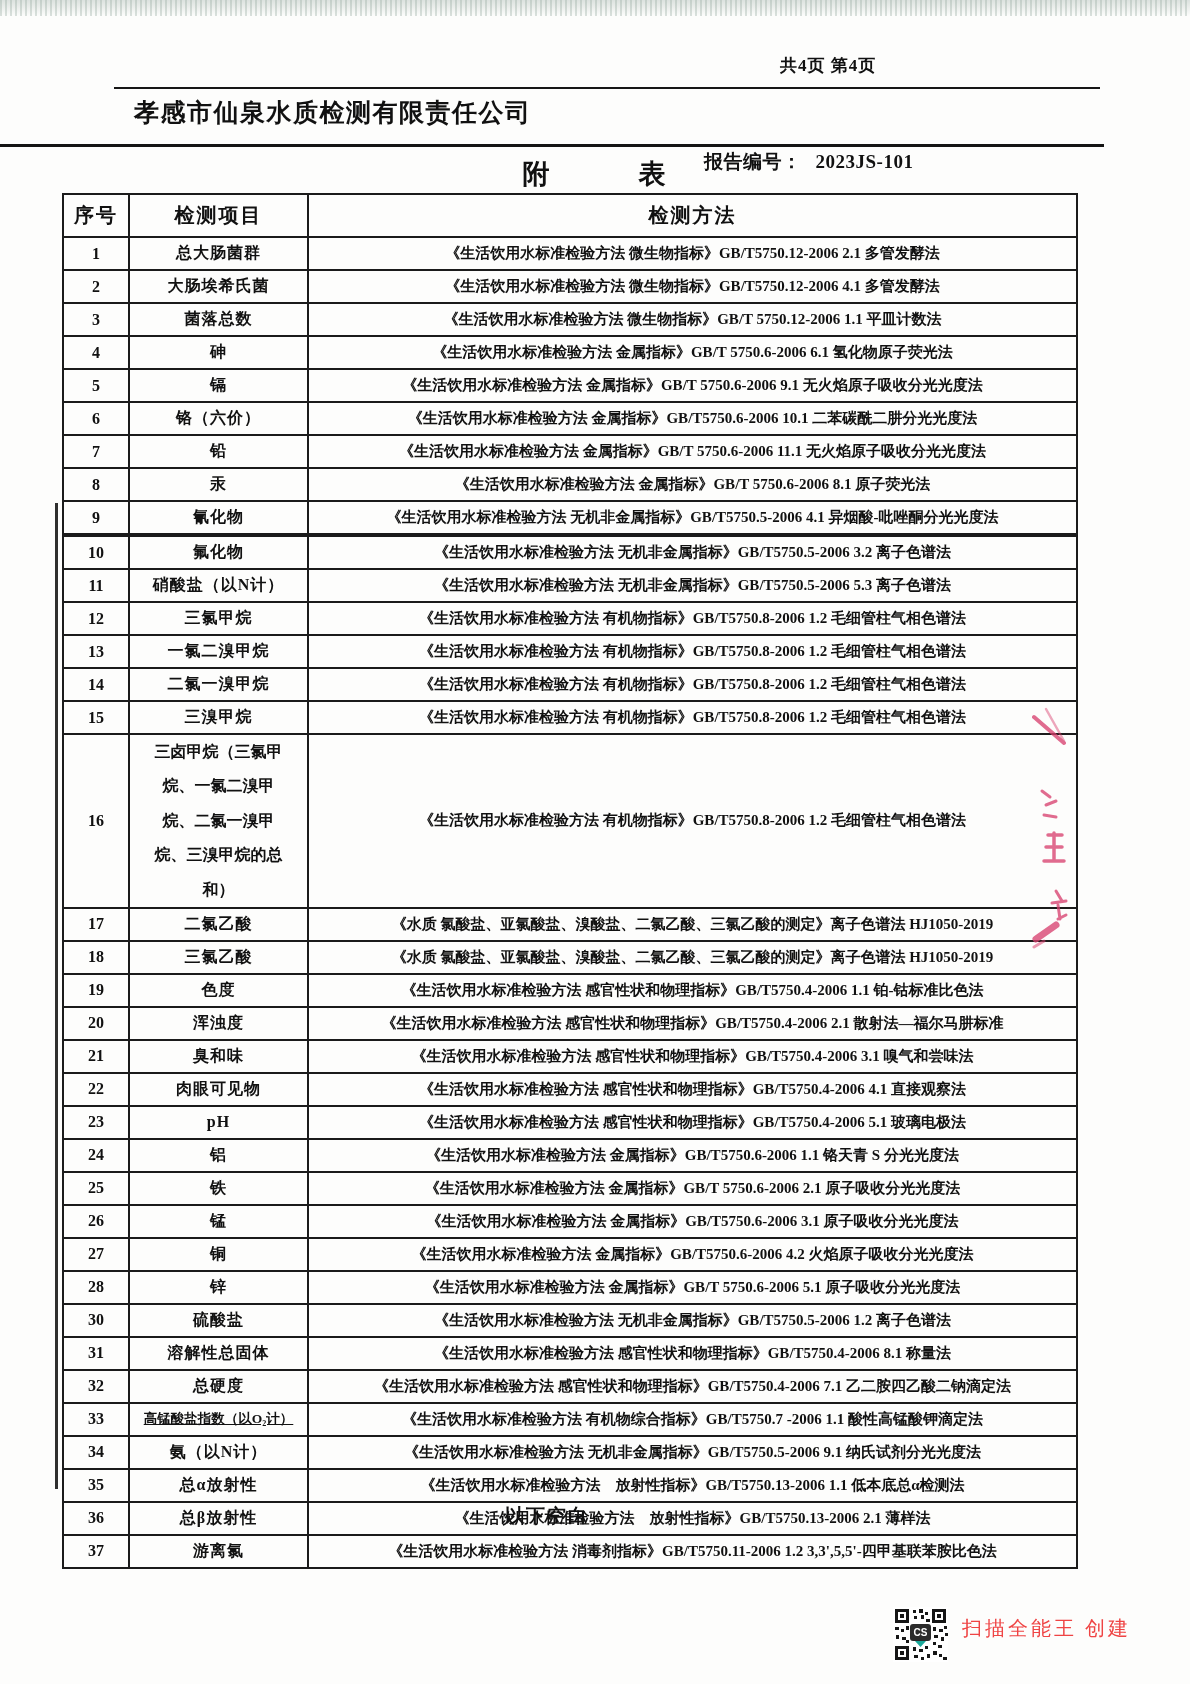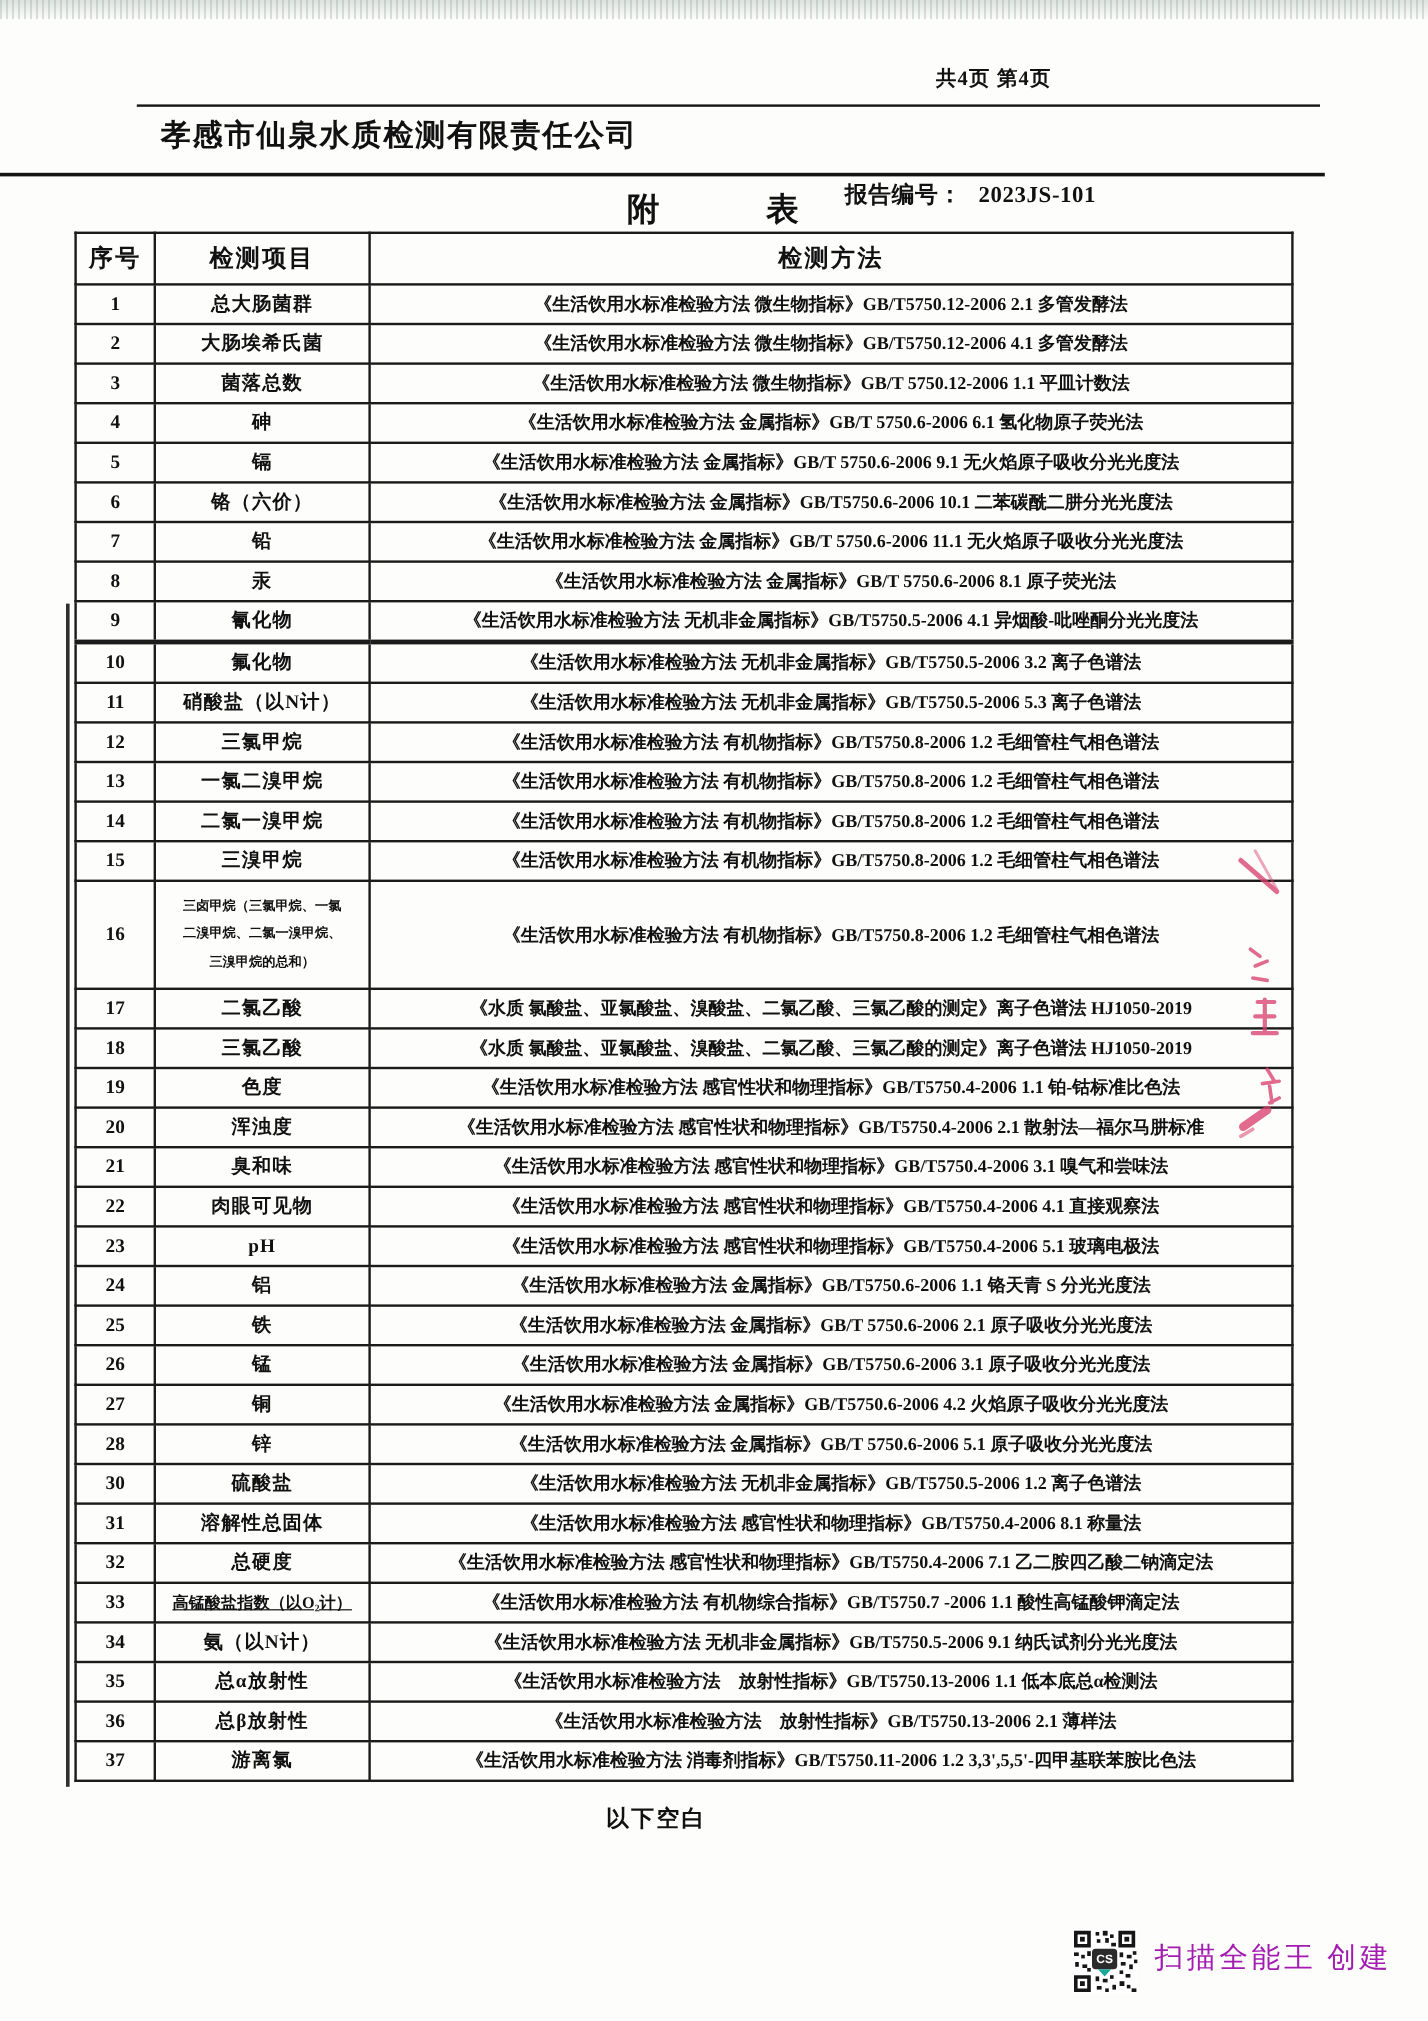--- a/index.html
+++ b/index.html
@@ -61,39 +61,39 @@
   table.methods th{
     height:41px;font-size:20px;font-weight:bold;letter-spacing:2px;
   }
   table.methods td{height:31px;}
   td.c-no{font-size:16px;font-weight:bold;font-family:"Liberation Serif",serif;}
   td.c-item{font-size:16px;font-weight:bold;letter-spacing:1px;white-space:nowrap;}
   td.c-item.small-item{font-size:13.5px;letter-spacing:0;text-decoration:underline;}
   td.c-method{font-size:15px;font-weight:bold;white-space:nowrap;letter-spacing:0;}
   tr.tall td{height:88px;}
   tr.tall td.c-item{
-    white-space:normal;font-size:11px;line-height:2.15;letter-spacing:0;
+    white-space:normal;font-size:16px;line-height:2.15;letter-spacing:0;
     padding:0 20px;
   }
   tr.thick-top td{border-top-width:4px;}
   .below-blank{
     top:1503px;left:0;width:1094px;text-align:center;
     font-size:19px;font-weight:bold;letter-spacing:2px;
   }
   .scan-line-left{
     top:503px;left:55px;width:3px;height:986px;background:#1d1d1d;opacity:.92;
   }
   .red-stamp{
     top:695px;left:1012px;width:90px;height:280px;
     filter:blur(.6px);opacity:.85;pointer-events:none;
   }
   .qr-box{top:1607px;left:893px;width:55px;height:55px;}
   .cam-label{
     top:1615px;left:962px;
-    font-size:24px;color:#a21caf;letter-spacing:3px;white-space:nowrap;
+    font-size:20px;color:#ef4444;letter-spacing:3px;white-space:nowrap;
     font-family:"Liberation Serif","DejaVu Serif",serif;
   }
 </style>
 </head>
 <body>
 
 <div class="abs scan-noise"></div>
 
 <div class="abs page-info">共4页 第4页</div>
 <div class="abs rule-thin"></div>

